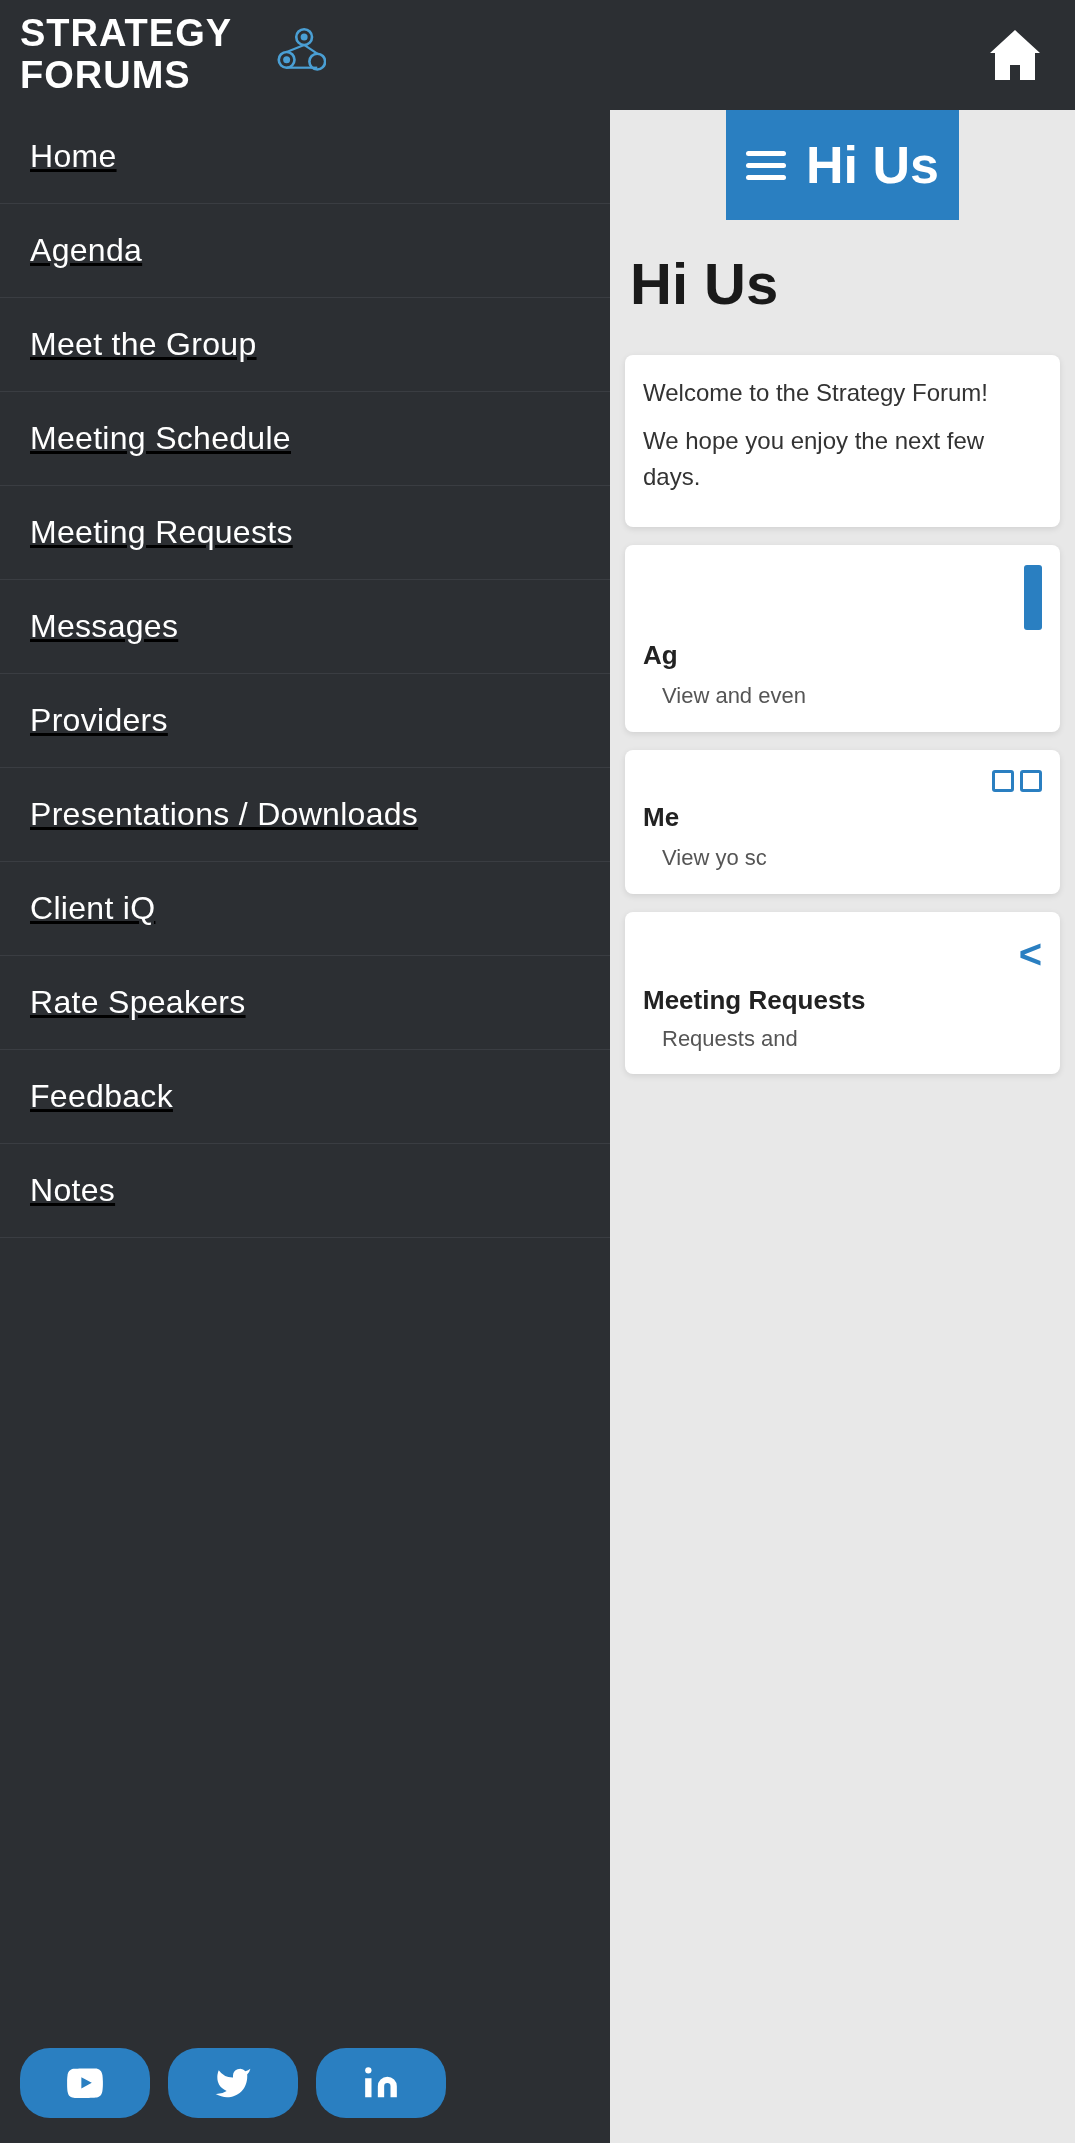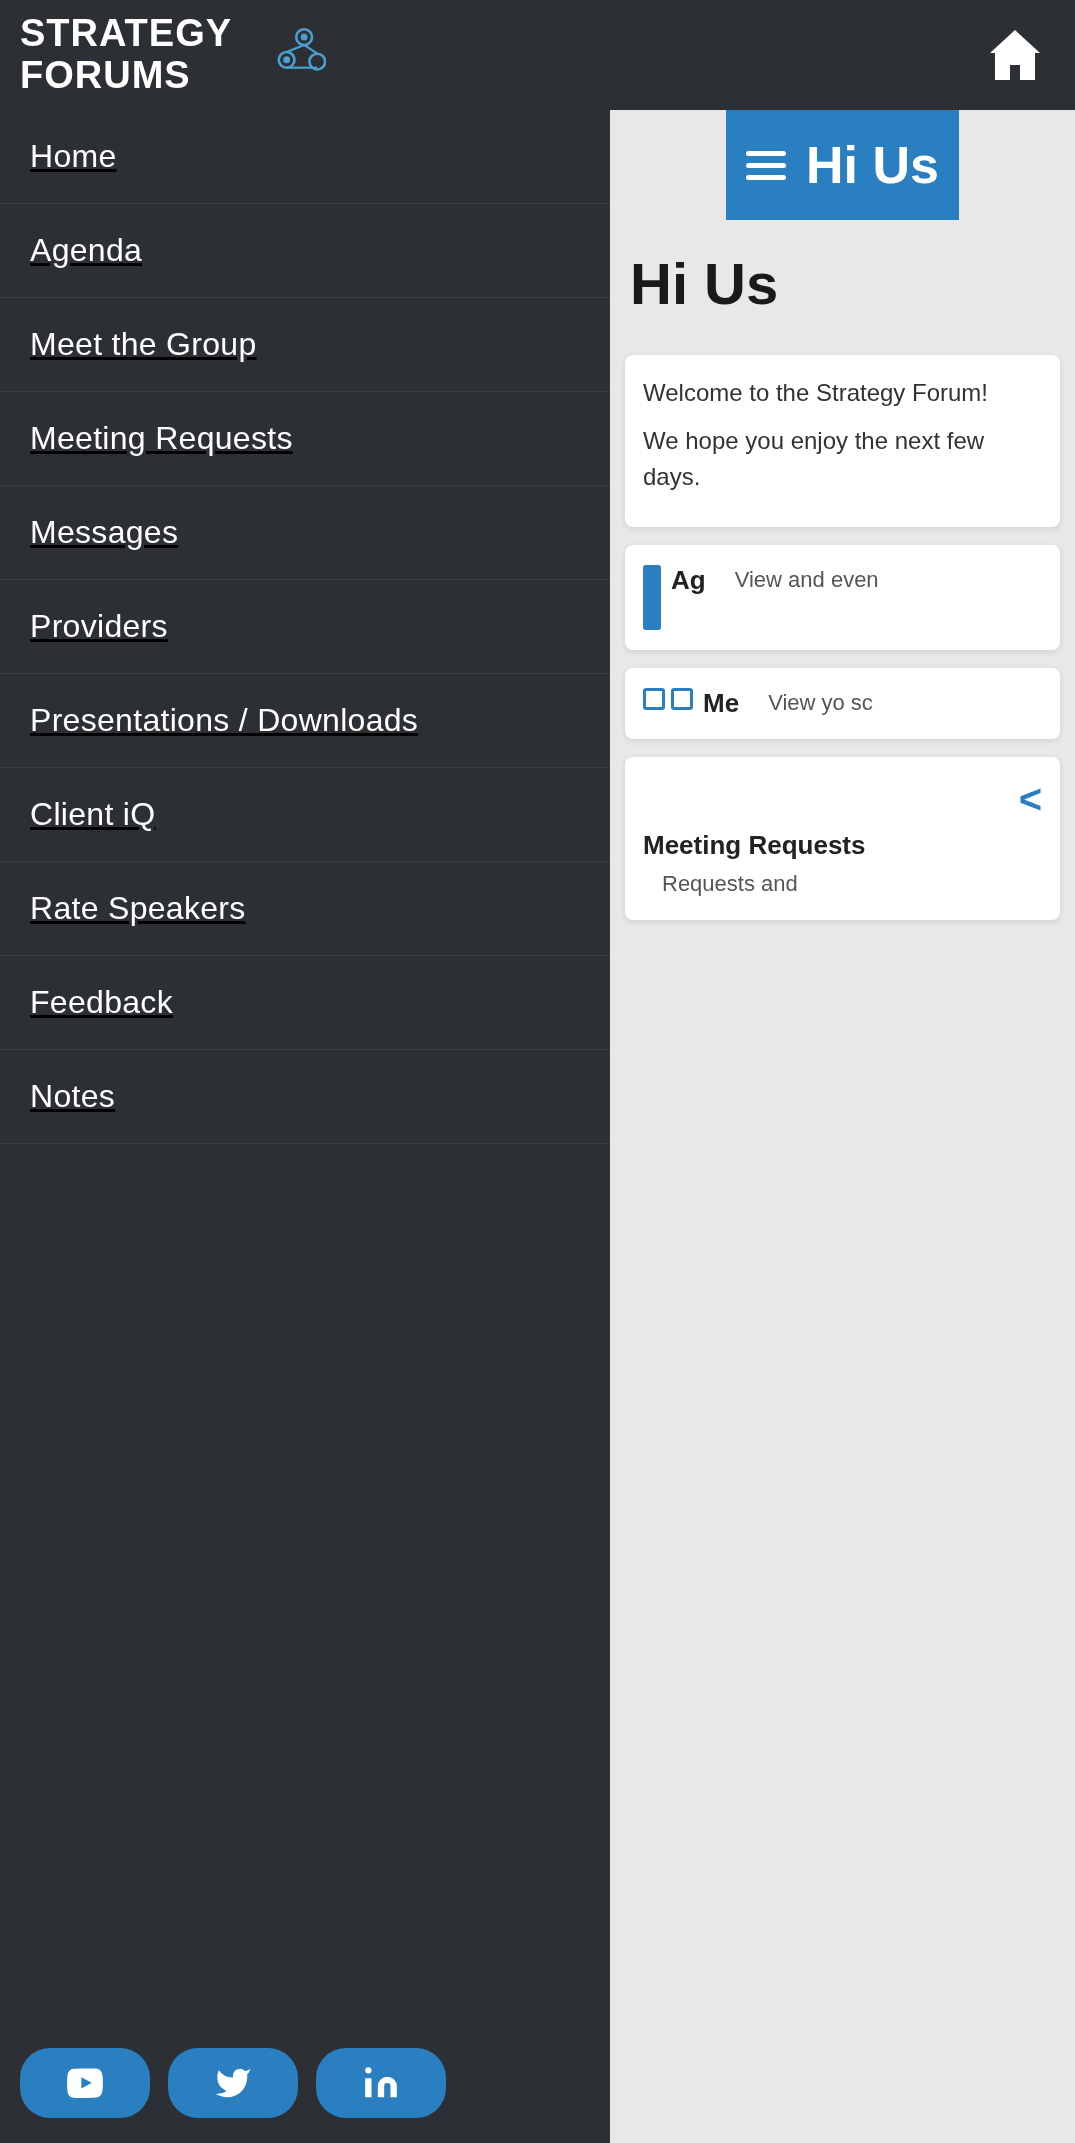--- a/index.html
+++ b/index.html
@@ -187,21 +187,21 @@
       color: #333;
       line-height: 1.5;
     }
 
     .card-welcome p {
       margin-bottom: 12px;
     }
 
     .card-with-icon {
       display: flex;
-      flex-direction: row;
+      flex-direction: column;
       gap: 10px;
     }
 
     .card-icon {
       display: flex;
       justify-content: flex-end;
     }
 
     .card-icon-rect {
       width: 18px;
@@ -288,20 +288,23 @@
       <div class="nav-item">
         <span>Home</span>
       </div>
       <div class="nav-item">
         <span>Agenda</span>
       </div>
       <div class="nav-item">
         <span>Meet the Group</span>
       </div>
       <div class="nav-item">
+        <span>Meeting Schedule</span>
+      </div>
+      <div class="nav-item">
         <span>Meeting Requests</span>
       </div>
       <div class="nav-item">
         <span>Messages</span>
       </div>
       <div class="nav-item">
         <span>Providers</span>
       </div>
       <div class="nav-item">
         <span>Presentations / Downloads</span>

